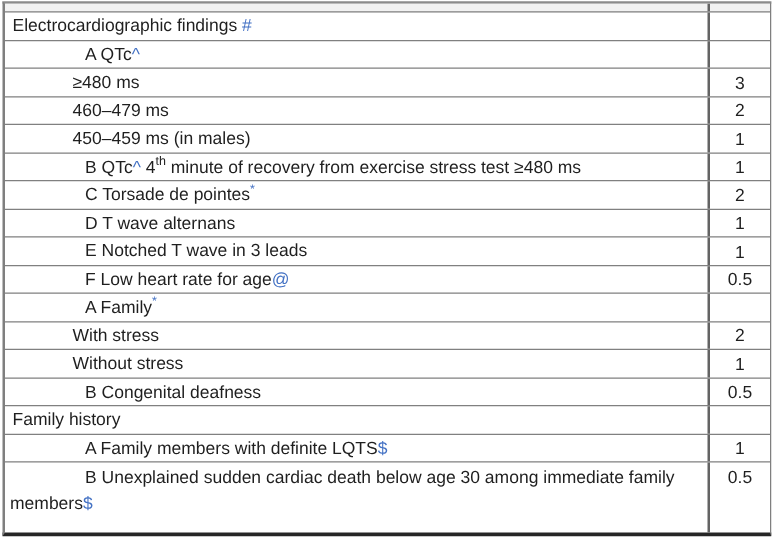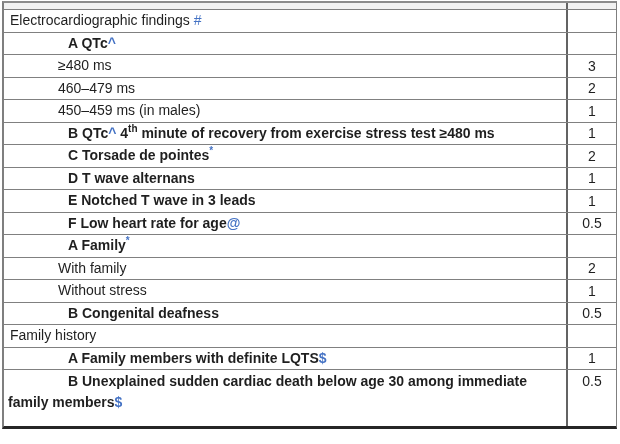--- a/index.html
+++ b/index.html
@@ -52,21 +52,21 @@
   }
   .label-cell {
     flex: 1 1 auto;
     box-sizing: border-box;
     padding-left: 6px;
     padding-right: 4px;
     white-space: nowrap;
     overflow: hidden;
     line-height: 21px;
   }
-  .label-cell.ind1 { padding-left: 64px; font-weight: bold; }
+  .label-cell.ind1 { padding-left: 64px; }
   .label-cell.ind2 { padding-left: 54px; }
   .row.wrap .label-cell {
     white-space: normal;
     padding-left: 4px;
     text-indent: 60px;
     padding-top: 1px;
   }
   .row.wrap .label-cell span { text-indent: 0; }
   .score-cell {
     flex: 0 0 50px;
@@ -137,21 +137,21 @@
       </div>
       <div class="row">
         <div class="label-cell ind1"><span>F Low heart rate for age</span><span class="accent">@</span></div>
         <div class="score-cell">0.5</div>
       </div>
       <div class="row">
         <div class="label-cell ind1"><span>A Family</span><span class="accent sup">*</span></div>
         <div class="score-cell"></div>
       </div>
       <div class="row">
-        <div class="label-cell ind2"><span>With family</span></div>
+        <div class="label-cell ind2"><span>With stress</span></div>
         <div class="score-cell">2</div>
       </div>
       <div class="row">
         <div class="label-cell ind2"><span>Without stress</span></div>
         <div class="score-cell">1</div>
       </div>
       <div class="row">
         <div class="label-cell ind1"><span>B Congenital deafness</span></div>
         <div class="score-cell">0.5</div>
       </div>

